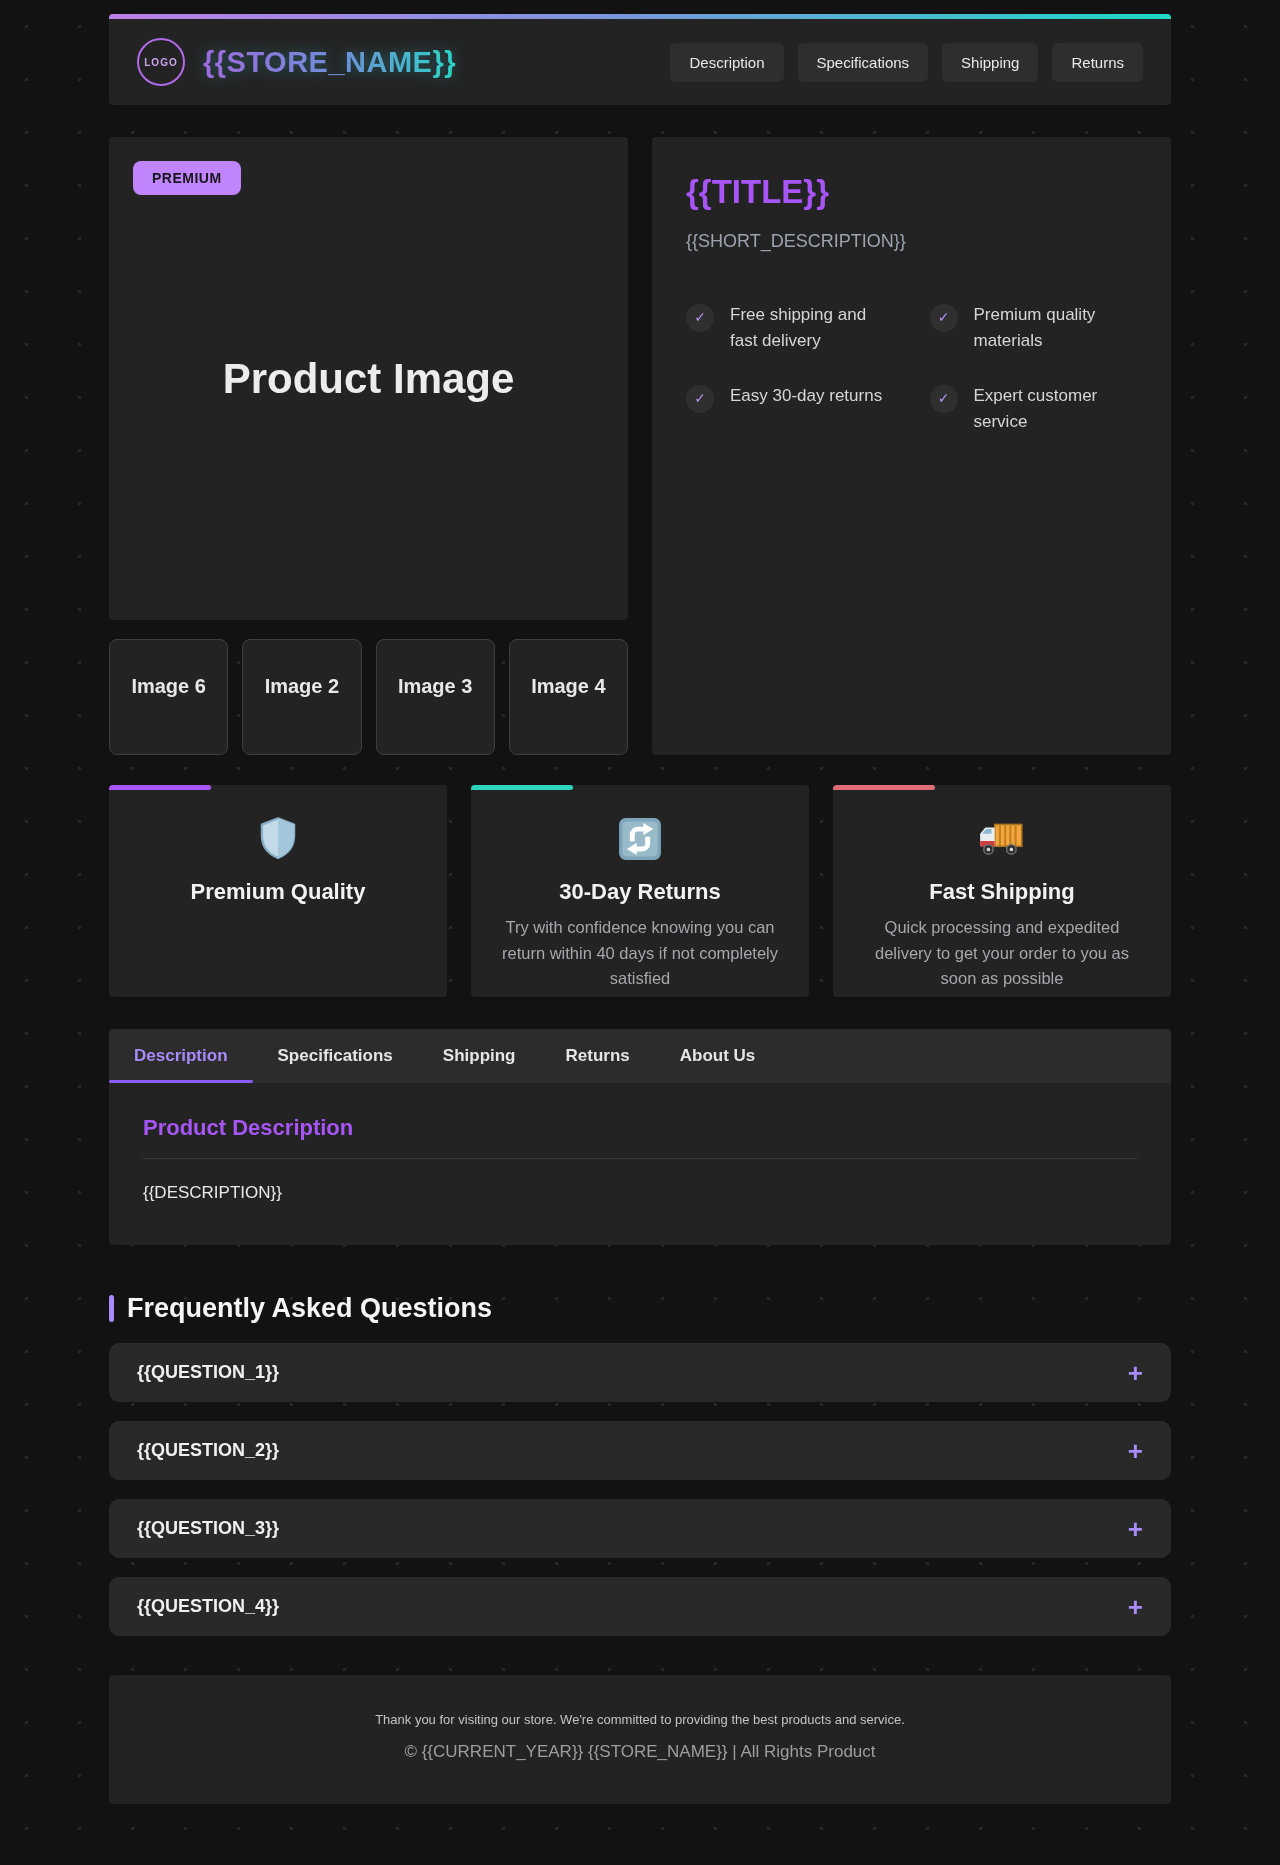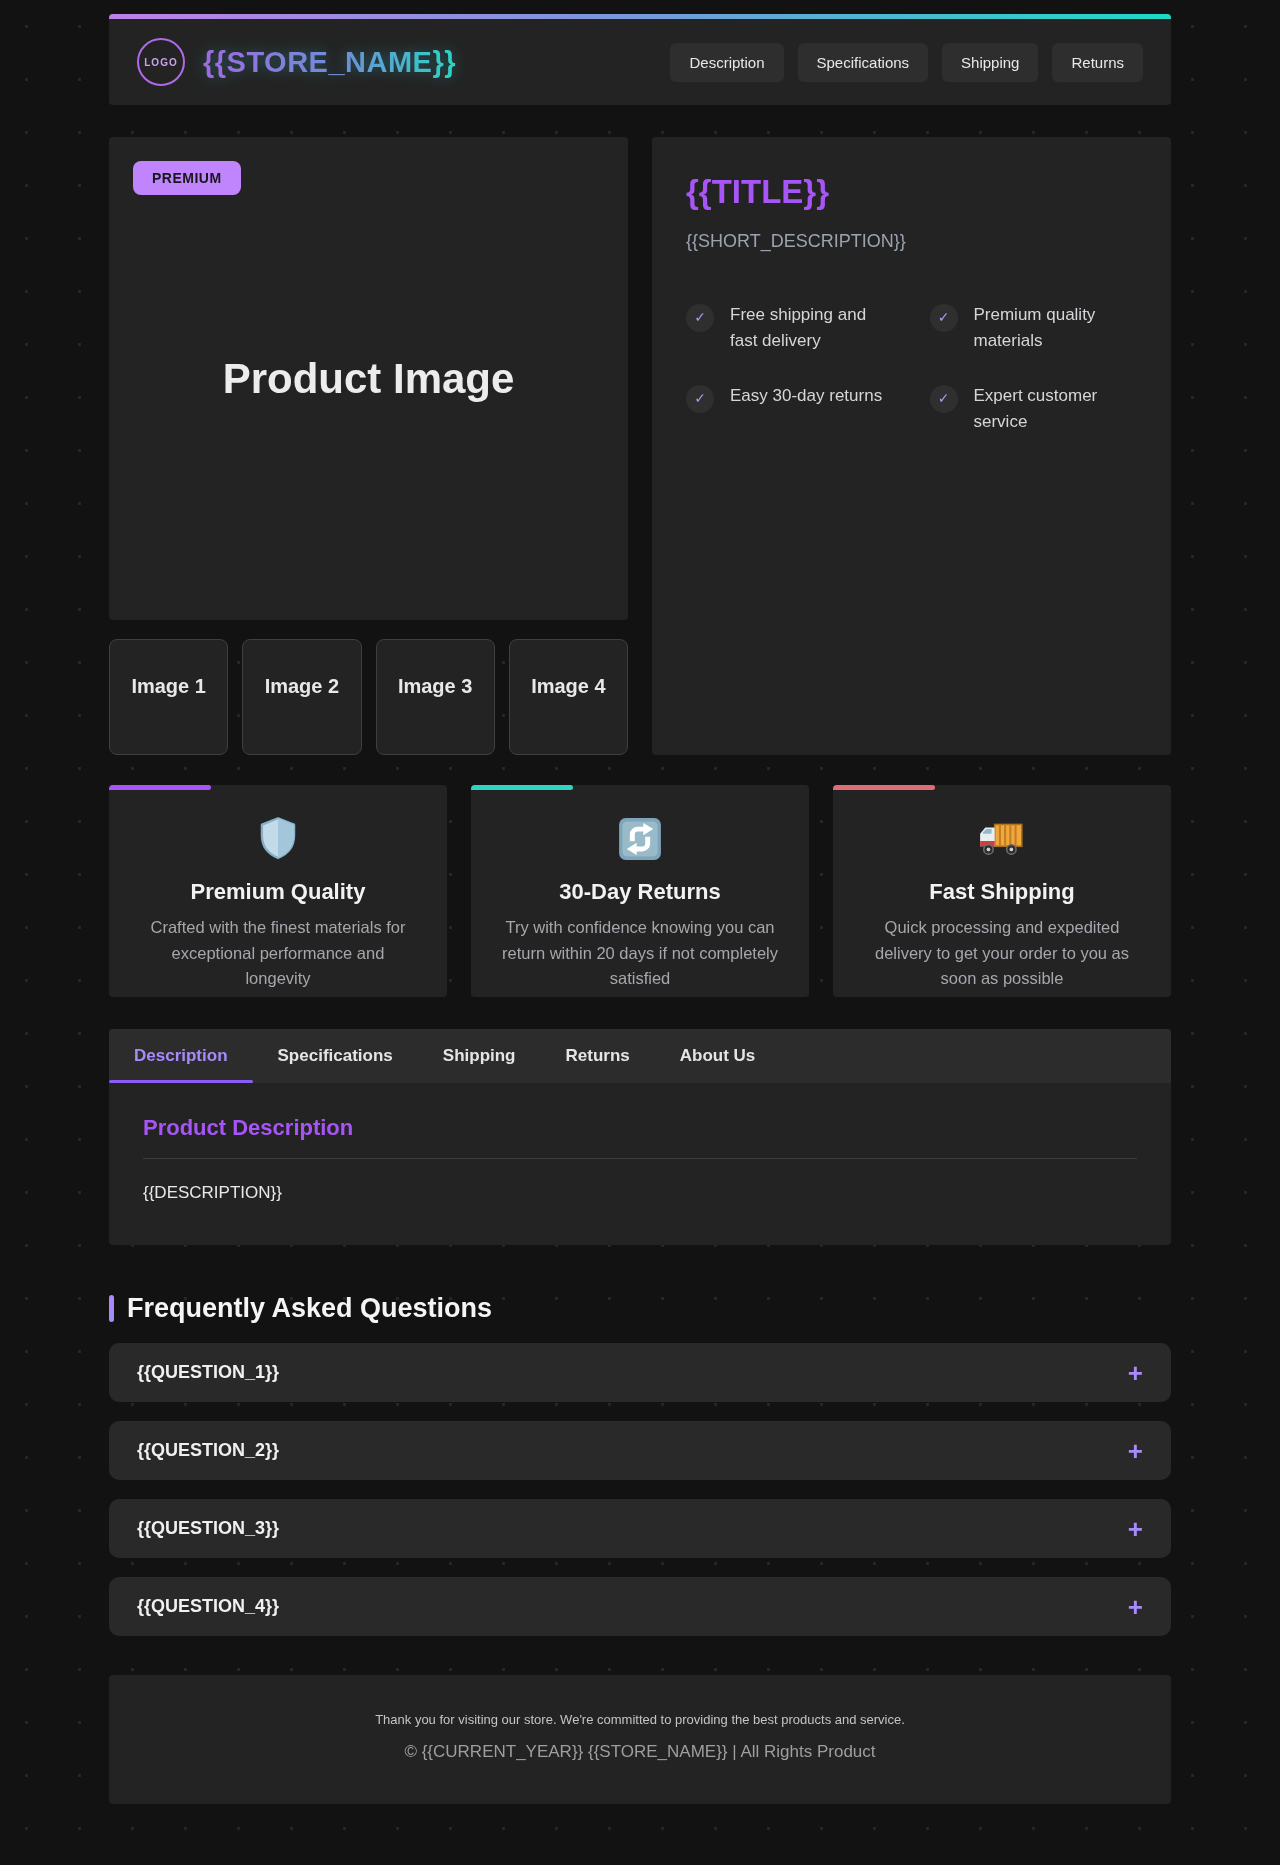--- a/index.html
+++ b/index.html
@@ -143,21 +143,21 @@
     </div>
   </header>
 
   <div class="main-grid">
     <div class="left-col">
       <div class="card product-image">
         <span class="premium-badge">PREMIUM</span>
         <div class="image-text">Product Image</div>
       </div>
       <div class="thumbs">
-        <div class="thumb">Image 1</div>
+        <div class="thumb">Image 6</div>
         <div class="thumb">Image 2</div>
         <div class="thumb">Image 3</div>
         <div class="thumb">Image 4</div>
       </div>
     </div>
 
     <div class="card right-col">
       <h2 class="product-title">{{TITLE}}</h2>
       <p class="short-desc">{{SHORT_DESCRIPTION}}</p>
       <div class="features">
@@ -192,37 +192,36 @@
   <div class="cards-row">
     <div class="card info-card">
       <div class="accent-strip" style="background: rgb(168, 85, 247);"></div>
       <div class="info-icon">
         <svg width="42" height="46" viewBox="0 0 36 40">
           <path d="M18 2 L32 7.5 V17 c0 9.5 -5.5 16 -14 19.5 C9.5 33 4 26.5 4 17 V7.5 Z" fill="#c3dbe9" stroke="#86aec6" stroke-width="2" stroke-linejoin="round"></path>
           <path d="M18 2 L32 7.5 V17 c0 9.5 -5.5 16 -14 19.5 Z" fill="#a4c6da"></path>
         </svg>
       </div>
       <h3 class="info-title">Premium Quality</h3>
-      <p class="info-desc">Crafted with the finest materials for exceptional performance and longevity</p>
     </div>
 
     <div class="card info-card">
       <div class="accent-strip" style="background: rgb(45, 212, 191);"></div>
       <div class="info-icon">
         <svg width="44" height="44" viewBox="0 0 40 40">
           <rect x="1" y="1" width="38" height="38" rx="6" fill="#7fa5ba"></rect>
           <rect x="4" y="4" width="32" height="32" rx="4" fill="#98bac9"></rect>
           <path d="M13 22 v-6 a5 5 0 0 1 5 -5 h7" fill="none" stroke="#ffffff" stroke-width="4.5"></path>
           <path d="M23 5.5 l9 5.5 -9 5.5 Z" fill="#ffffff"></path>
           <path d="M27 18 v6 a5 5 0 0 1 -5 5 h-7" fill="none" stroke="#ffffff" stroke-width="4.5"></path>
           <path d="M17 23.5 l-9 5.5 9 5.5 Z" fill="#ffffff"></path>
         </svg>
       </div>
       <h3 class="info-title">30-Day Returns</h3>
-      <p class="info-desc">Try with confidence knowing you can return within 20 days if not completely satisfied</p>
+      <p class="info-desc">Try with confidence knowing you can return within 40 days if not completely satisfied</p>
     </div>
 
     <div class="card info-card">
       <div class="accent-strip" style="background: rgb(224, 108, 117);"></div>
       <div class="info-icon">
         <svg width="50" height="42" viewBox="0 0 48 40">
           <rect x="17" y="6" width="26" height="21" fill="#f2a63c" stroke="#a8731f" stroke-width="1.5"></rect>
           <path d="M22 6 v21 M27 6 v21 M32 6 v21 M37 6 v21" stroke="#c17f22" stroke-width="2"></path>
           <path d="M3 15 L8 9 h9 v18 H3 Z" fill="#e9eef1"></path>
           <path d="M5.5 14 L9 10.5 h5 v4.5 H5.5 Z" fill="#8fb8d8"></path>

